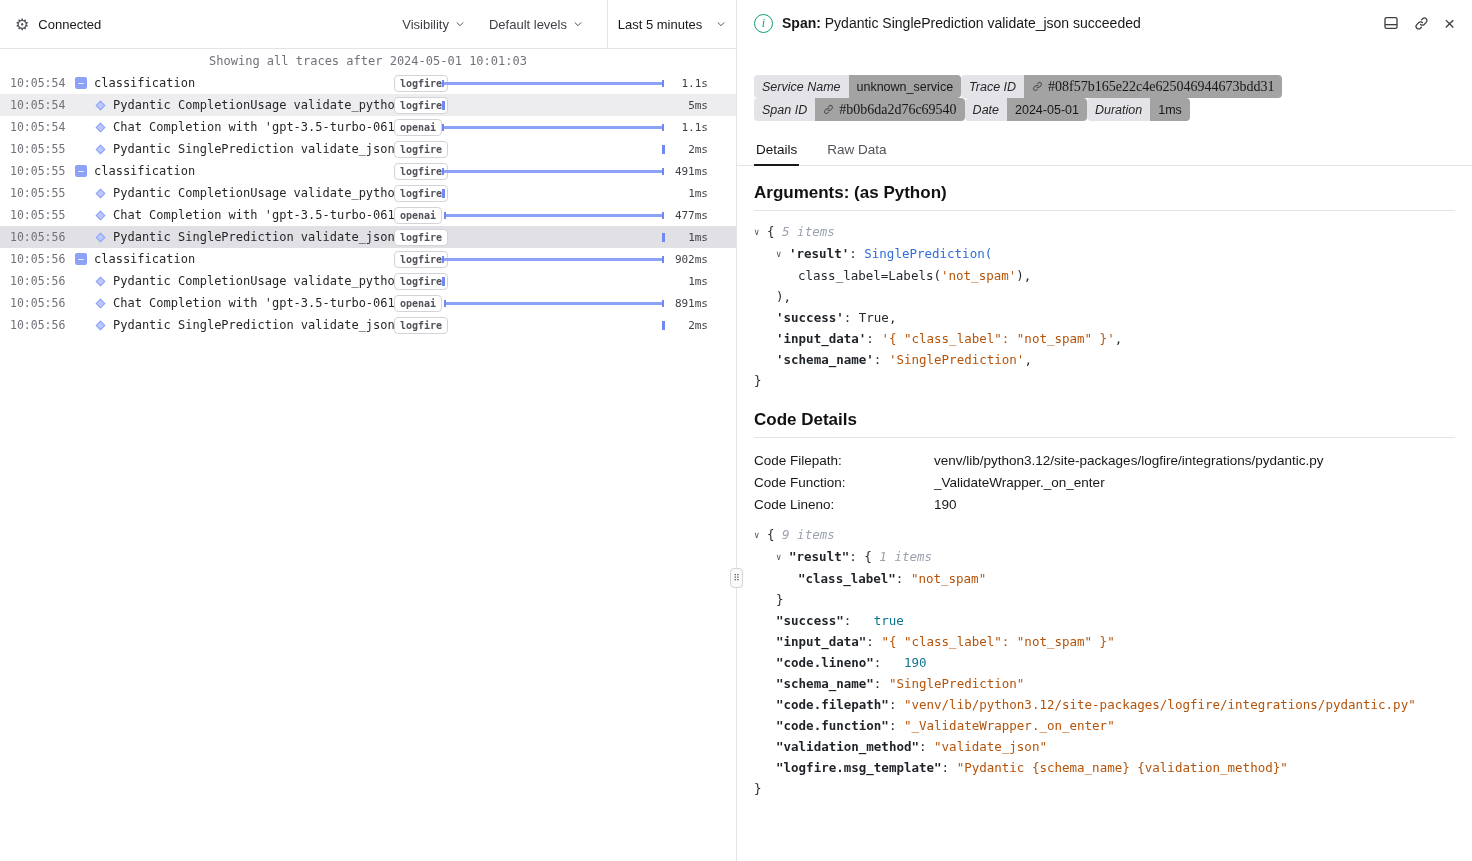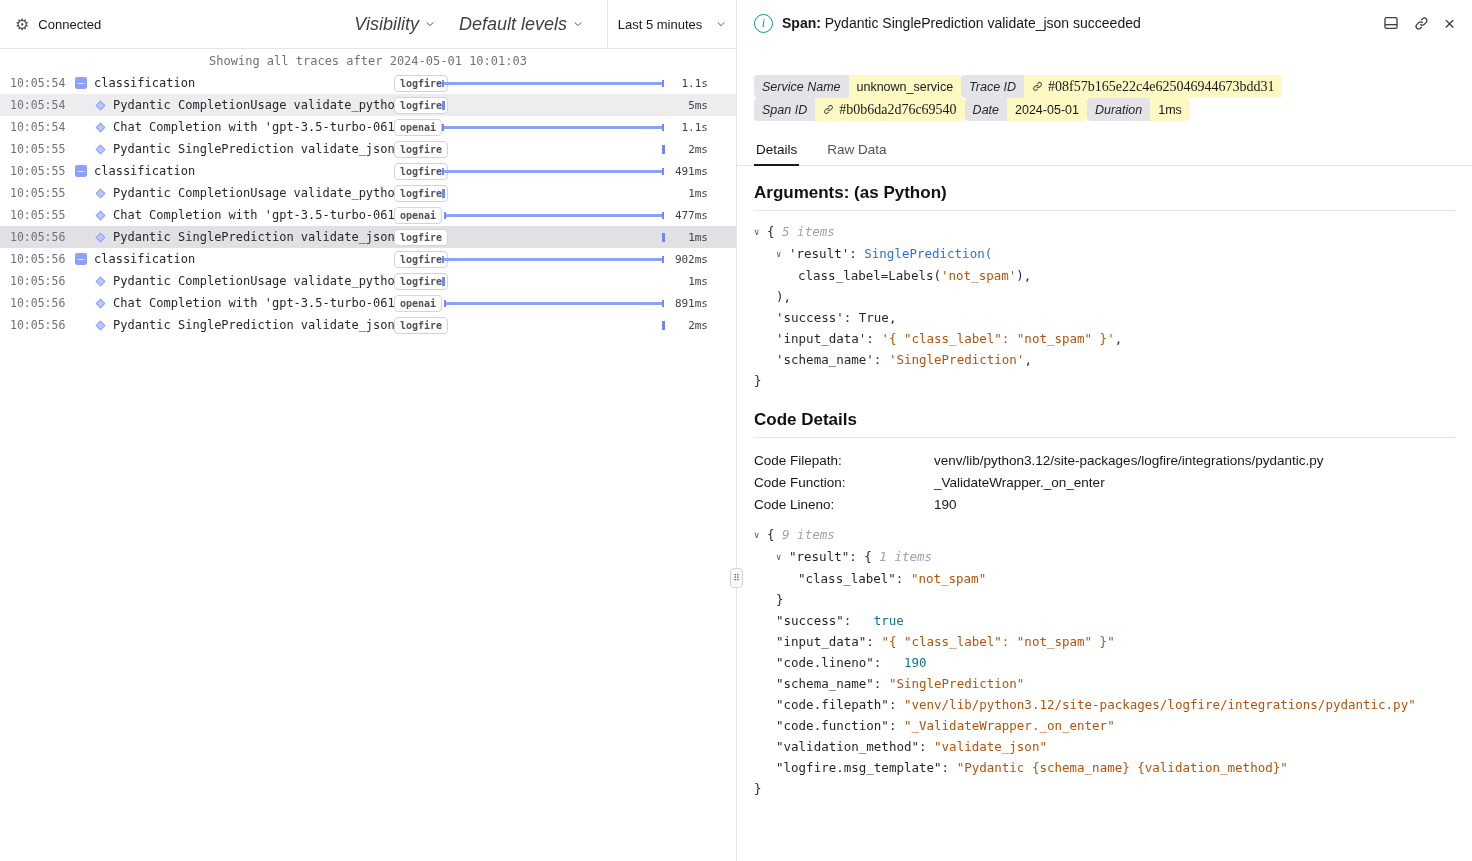--- a/index.html
+++ b/index.html
@@ -7,21 +7,21 @@
   body{font-family:"Liberation Sans",sans-serif;background:#fff;color:#18181b;overflow:hidden;}
   .app{display:flex;width:1472px;height:861px;}
   .left{width:737px;flex-shrink:0;border-right:1px solid #e4e4e7;position:relative;display:flex;flex-direction:column;}
   .right{flex:1;display:flex;flex-direction:column;overflow:hidden;min-width:0;}
 
   
   .topbar{height:49px;flex-shrink:0;display:flex;align-items:center;border-bottom:1px solid #e4e4e7;}
   .topbar-left{display:flex;align-items:center;gap:9px;padding:0 15px;font-size:13px;color:#18181b;}
   .gear-icon{font-size:16px;color:#52525b;cursor:pointer;}
   .topbar-spacer{flex:1;}
-  .dd{display:flex;align-items:center;gap:6px;font-size:18px;color:#3f3f46;margin-right:24px;cursor:pointer;font-style:italic;}
+  .dd{display:flex;align-items:center;gap:6px;font-size:13px;color:#3f3f46;margin-right:24px;cursor:pointer;}
   .chev-svg{color:#52525b;display:flex;}
   .time-range{width:129px;height:100%;border-left:1px solid #e4e4e7;display:flex;align-items:center;justify-content:center;gap:14px;font-size:13px;color:#18181b;cursor:pointer;margin-right:0;}
   .traces-header{height:23px;display:flex;align-items:center;justify-content:center;font-family:"DejaVu Sans Mono",monospace;font-size:12px;color:#71717a;}
   .trace-list{flex:0 0 auto;}
   .trace-row{height:22px;display:flex;align-items:center;font-family:"DejaVu Sans Mono",monospace;cursor:pointer;}
   .trace-row.hover{background:#ededf0;}
   .trace-row.selected{background:#e0e0e5;}
   .t-time{width:70px;padding-left:10px;font-size:11.5px;color:#71717a;flex-shrink:0;}
   .t-main{flex:1;display:flex;align-items:center;gap:7px;min-width:0;}
   .t-main.group{padding-left:5px;}
@@ -45,34 +45,34 @@
   .detail-header{height:46px;flex-shrink:0;display:flex;align-items:center;gap:9px;padding:0 17px;}
   .info-icon{width:19px;height:19px;border:1.6px solid var(--success-green,#0f9d7a);border-radius:50%;color:var(--success-green,#0f9d7a);display:flex;align-items:center;justify-content:center;font-family:"Liberation Serif",serif;font-style:italic;font-size:12px;flex-shrink:0;}
   .span-title{font-size:14px;color:#18181b;white-space:nowrap;overflow:hidden;}
   .span-prefix{font-weight:700;}
   .header-icons{margin-left:auto;display:flex;align-items:center;gap:15px;color:#3f3f46;}
   .hicon{cursor:pointer;display:flex;align-items:center;}
   .close-icon{font-size:19px;line-height:1;color:#3f3f46;cursor:pointer;}
   .badges{display:flex;flex-wrap:wrap;padding:2px 17px 12px;margin-top:27px;}
   .pill{display:flex;height:23px;border-radius:4px;overflow:hidden;font-size:12.5px;flex-shrink:0;}
   .pill-label{background:#e4e4e8;display:flex;align-items:center;padding:0 8px;font-style:italic;color:#27272a;white-space:nowrap;}
-  .pill-value{background:#fef9c3;display:flex;align-items:center;gap:5px;padding:0 8px;color:#18181b;white-space:nowrap;}
+  .pill-value{background:#a3a3a3;display:flex;align-items:center;gap:5px;padding:0 8px;color:#18181b;white-space:nowrap;}
   .pill-value.mono{font-family:Liberation Serif, serif;font-size:14px;}
   .badge-link-icon{display:flex;color:#52525b;}
   .tabs{display:flex;gap:26px;padding:0 17px;border-bottom:1px solid #e4e4e7;flex-shrink:0;}
   .tab{padding:9px 2px 7px;font-size:13.5px;color:#52525b;border-bottom:2px solid transparent;margin-bottom:-1px;cursor:pointer;}
   .tab.active{color:#111;border-bottom-color:#18181b;}
   .content{flex:1;overflow:hidden;padding:0 17px 10px;}
   .sec-title{font-size:17px;font-weight:700;margin-top:17px;color:#111;}
   .rule{border:none;border-top:1px solid #e4e4e7;margin:7px 0 4px;}
   .code-block{font-family:"DejaVu Sans Mono",monospace;font-size:12.5px;line-height:21px;padding:6px 0 2px;color:#24292e;}
   .code-line{white-space:pre;}
   .code-chevron{display:inline-block;width:13px;font-size:9px;color:#4b5563;vertical-align:1px;cursor:pointer;}
   .tk-p{color:#24292e;}
-  .tk-k{color:#1f2328;font-weight:400;}
+  .tk-k{color:#1f2328;font-weight:700;}
   .tk-s{color:var(--string-orange,#b45309);}
   .tk-n,.tk-b{color:var(--number-teal,#0e7490);margin-left:15px;}
   .tk-ty{color:var(--type-blue,#2e6fd8);}
   .tk-m{color:#9ca3af;font-style:italic;}
   .cd-table{padding:8px 0 2px;}
   .cd-row{display:flex;font-size:13.5px;line-height:22px;}
   .cd-label{width:180px;flex-shrink:0;}
   .attr-heading{display:flex;align-items:center;gap:6px;margin-top:24px;font-size:17px;font-weight:700;color:#111;cursor:pointer;}
   .attr-heading svg{color:#18181b;}
 </style>

